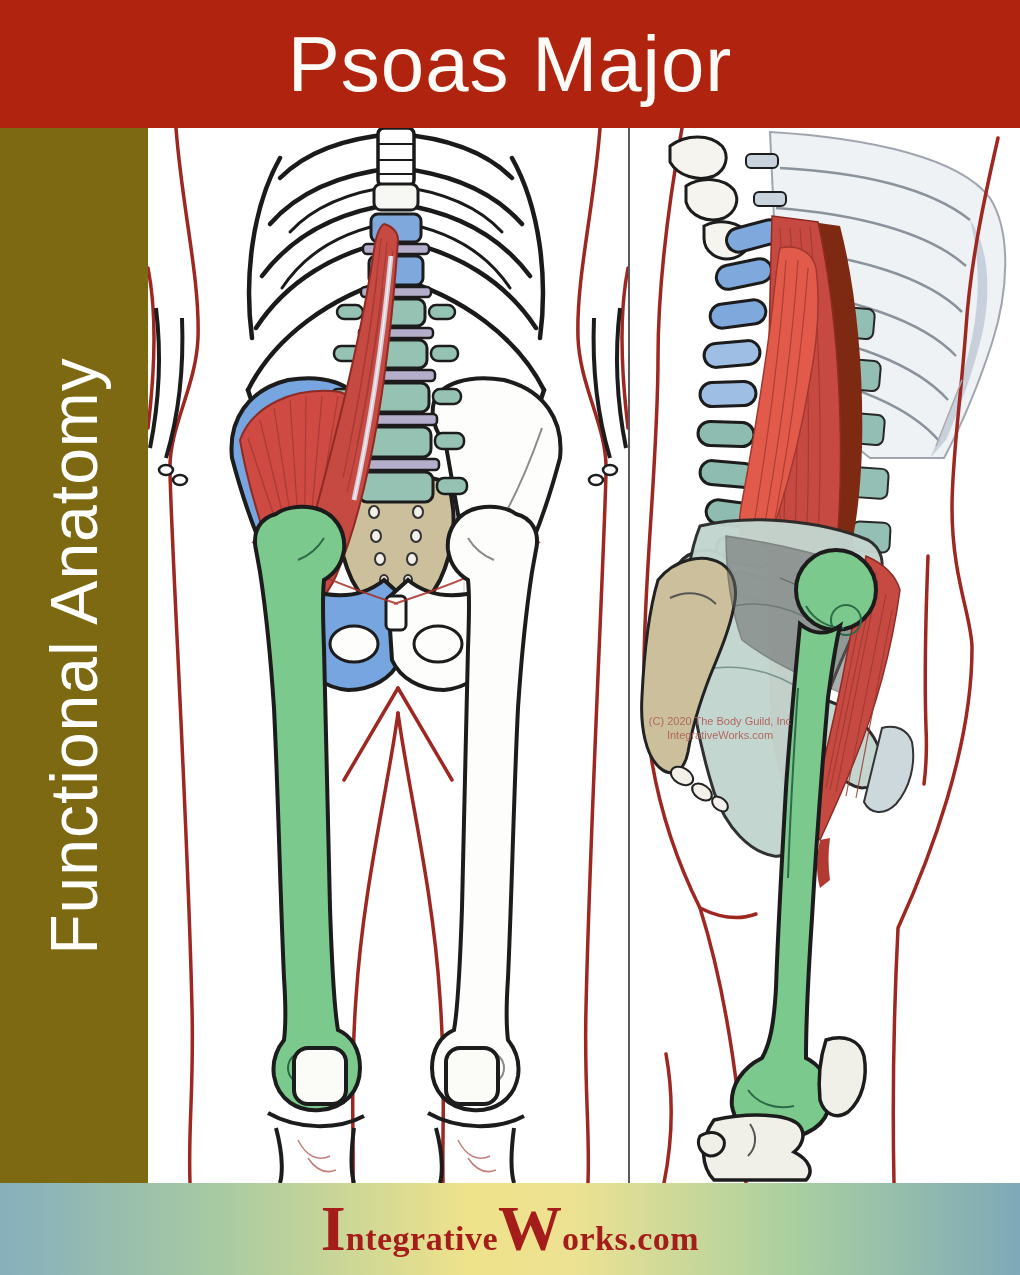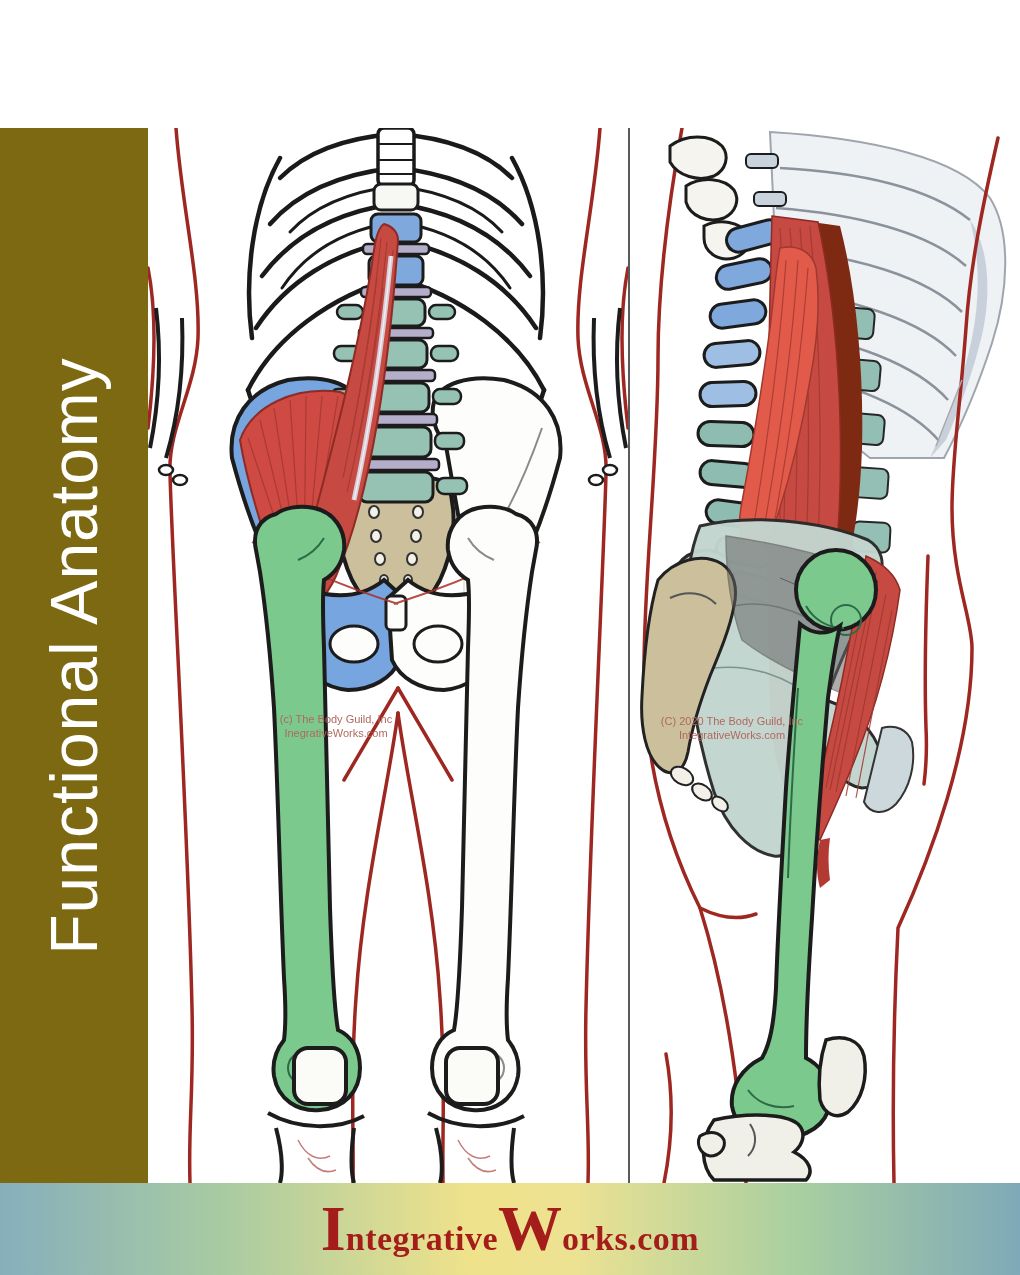--- a/index.html
+++ b/index.html
@@ -11,33 +11,36 @@
   .sidebar{position:absolute;left:0;top:128px;width:148px;height:1055px;background:#7D6911;}
   .sidebar .vlabel{position:absolute;left:50%;top:50%;transform:translate(-50%,-50%) rotate(-90deg);transform-origin:center;white-space:nowrap;color:#FFFFFF;font-size:66px;font-weight:400;letter-spacing:1px;}
   
   .main{position:absolute;left:148px;top:128px;width:872px;height:1055px;background:#ffffff;}
   .panel{position:absolute;top:0;height:1055px;background:#ffffff;}
   .panel.front{left:0;width:480px;}
   .panel.side{left:482px;width:390px;}
   .divider{position:absolute;left:480px;top:0;width:2px;height:1055px;background:#5a5a5a;}
   .copyright{position:absolute;color:#B0685E;font-size:11px;line-height:14px;text-align:center;}
   .copyright.front-c{left:88px;top:584px;width:200px;}
-  .copyright.side-c{left:12px;top:586px;width:180px;}
+  .copyright.side-c{left:0px;top:586px;width:180px;}
   svg{display:block;}
   
   .footer{position:absolute;left:0;top:1183px;width:1020px;height:92px;background:linear-gradient(90deg,#86AFBC 0%,#A9CBA2 22%,#EFE28B 46%,#EDE292 56%,#A9CFA0 78%,#7FA9B8 100%);display:flex;align-items:center;justify-content:center;}
   .logo{color:#A51D1B;font-family:"Liberation Serif",serif;font-weight:700;line-height:1;}
   .logo .big{font-size:64px;}
   .logo .small{font-size:34px;letter-spacing:0.5px;}
 </style>
 </head>
 <body>
 
 <div id="poster">
 
+  <div class="banner">
+    <h1>Psoas Major</h1>
+  </div>
 
   <div class="sidebar">
     <span class="vlabel">Functional Anatomy</span>
   </div>
 
   <div class="main">
 
     <div class="panel front">
       <svg width="480" height="1055" viewBox="0 0 480 1055">
 
@@ -212,24 +215,20 @@
           <path d="M288,1000 C296,1030 294,1048 292,1055"></path>
             <path d="M366,1000 C362,1030 364,1048 366,1055"></path>
           <g stroke="#9E2722" stroke-width="1.5" opacity="0.6">
             <path d="M150,1012 C158,1028 170,1034 182,1028"></path>
               <path d="M160,1030 C168,1042 178,1046 188,1042"></path>
             <path d="M310,1012 C318,1028 330,1034 342,1028"></path>
               <path d="M320,1030 C328,1042 338,1046 348,1042"></path>
           </g>
         </g>
       </svg>
-      <div class="copyright front-c">
-        <div>(c) The Body Guild, Inc</div>
-        <div>InegrativeWorks.com</div>
-      </div>
     </div>
 
     <div class="divider"></div>
 
     <div class="panel side">
       <svg width="390" height="1055" viewBox="0 0 390 1055">
 
         <g>
           <path d="M140,4 C240,10 330,30 360,70 C382,105 378,165 362,215 C348,258 330,300 314,330 L240,330 C200,300 170,260 150,220 Z" fill="#EFF2F4" stroke="#9AA1AA" stroke-width="2" opacity="0.95"></path>
           <g stroke="#8A929C" stroke-width="2.5" fill="none">

